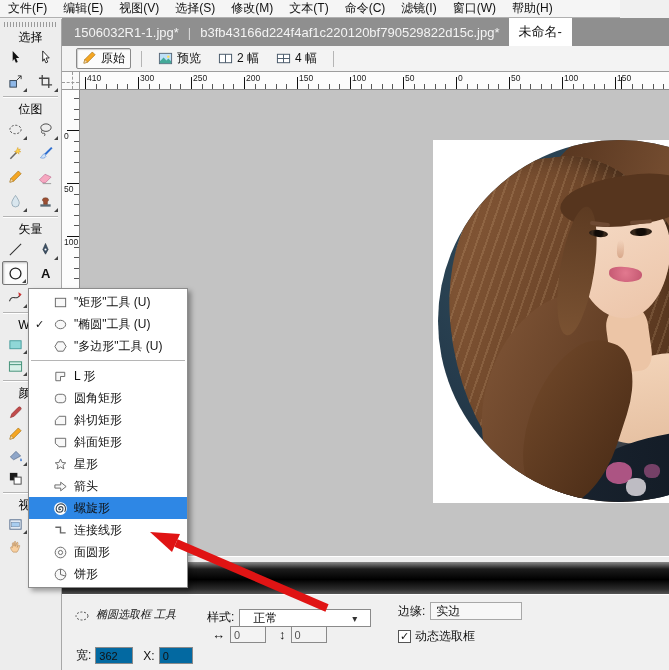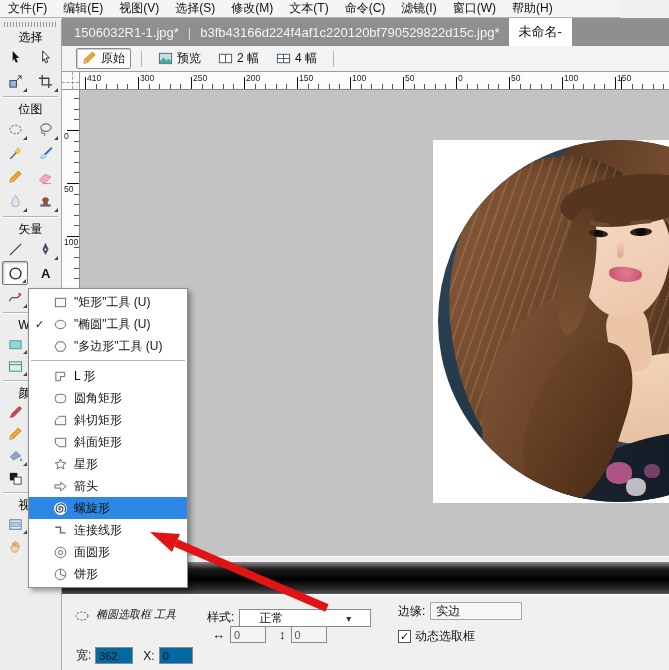--- a/index.html
+++ b/index.html
@@ -124,21 +124,21 @@
   
   #props{position:absolute;left:62px;top:594px;right:0;bottom:0;background:#f0f0f0;
     border-top:1px solid #fdfdfd;font-size:12px;color:#111;}
   #tool-info{position:absolute;left:12px;top:13px;display:flex;gap:6px;align-items:flex-start;font-style:italic;}
   #tool-info .tn{width:82px;font-size:11px;line-height:13px;}
   #size-row{position:absolute;left:14px;top:52px;display:flex;align-items:center;gap:4px;}
   .p-input{border:1px solid #8a8a8a;background:#0369a1;font-size:11px;height:17px;padding:0 3px;width:38px;color:#111;}
   .p-input.gray{background:#f3f3f3;color:#555;width:36px;}
   #style-row{position:absolute;left:145px;top:7px;display:flex;align-items:flex-start;gap:5px;margin-top:7px;}
   #style-select{width:132px;height:18px;border:1px solid #8a8a8a;background:#fff;display:flex;
-    align-items:center;justify-content:space-between;padding:0 19px;font-size:12px;}
+    align-items:center;justify-content:space-between;padding:0 13px;font-size:12px;}
   #style-select .arr{font-size:10px;color:#333;}
   #offset-row{position:absolute;left:150px;top:31px;display:flex;align-items:center;gap:5px;font-size:13px;}
   #edge-row{position:absolute;left:336px;top:7px;display:flex;align-items:center;gap:5px;}
   #edge-field{width:92px;height:18px;border:1px solid #a8a8a8;background:#f7f7f7;display:flex;
     align-items:center;padding:0 5px;font-size:12px;}
   #marquee-row{position:absolute;left:336px;top:33px;display:flex;align-items:center;gap:4px;}
   .cb{width:13px;height:13px;border:1px solid #555;background:#fff;display:inline-flex;
     align-items:center;justify-content:center;font-size:11px;font-weight:bold;color:#111;}
   .cb.on::after{content:"✓";}
 

